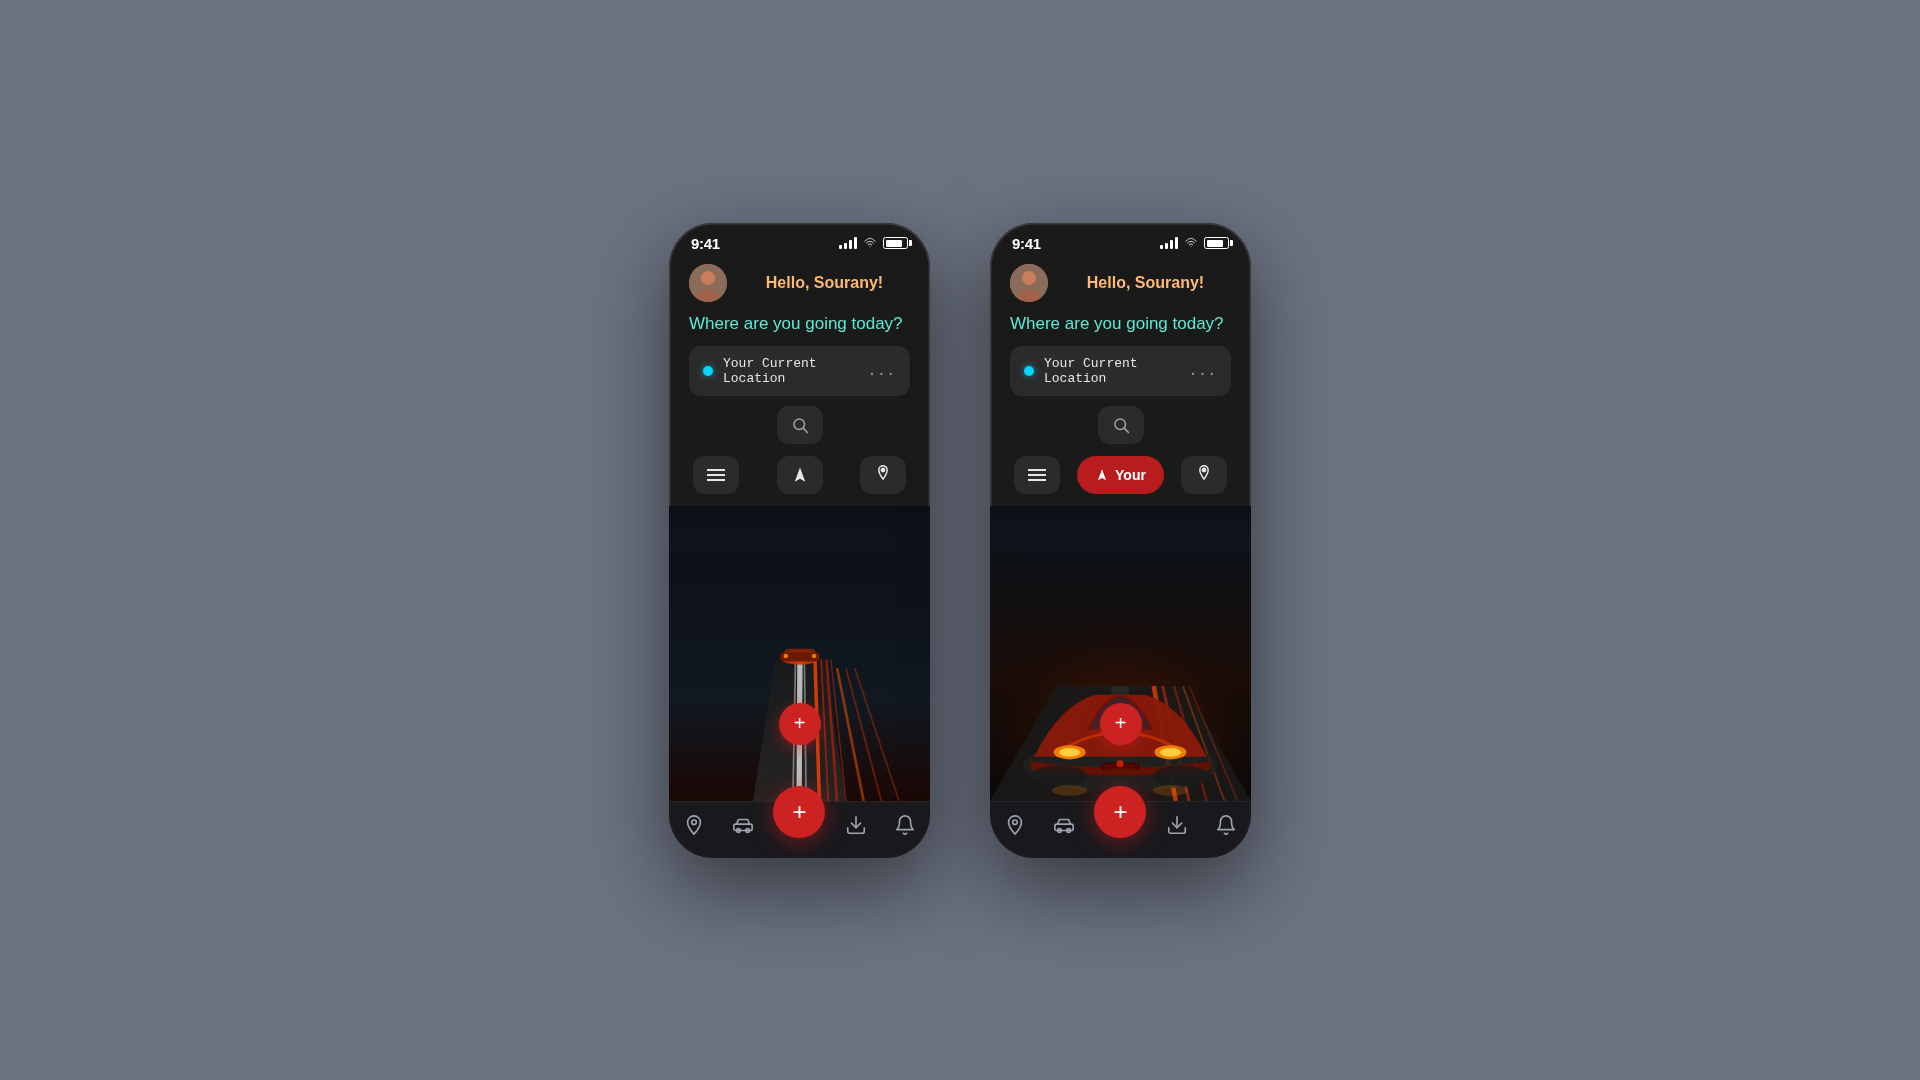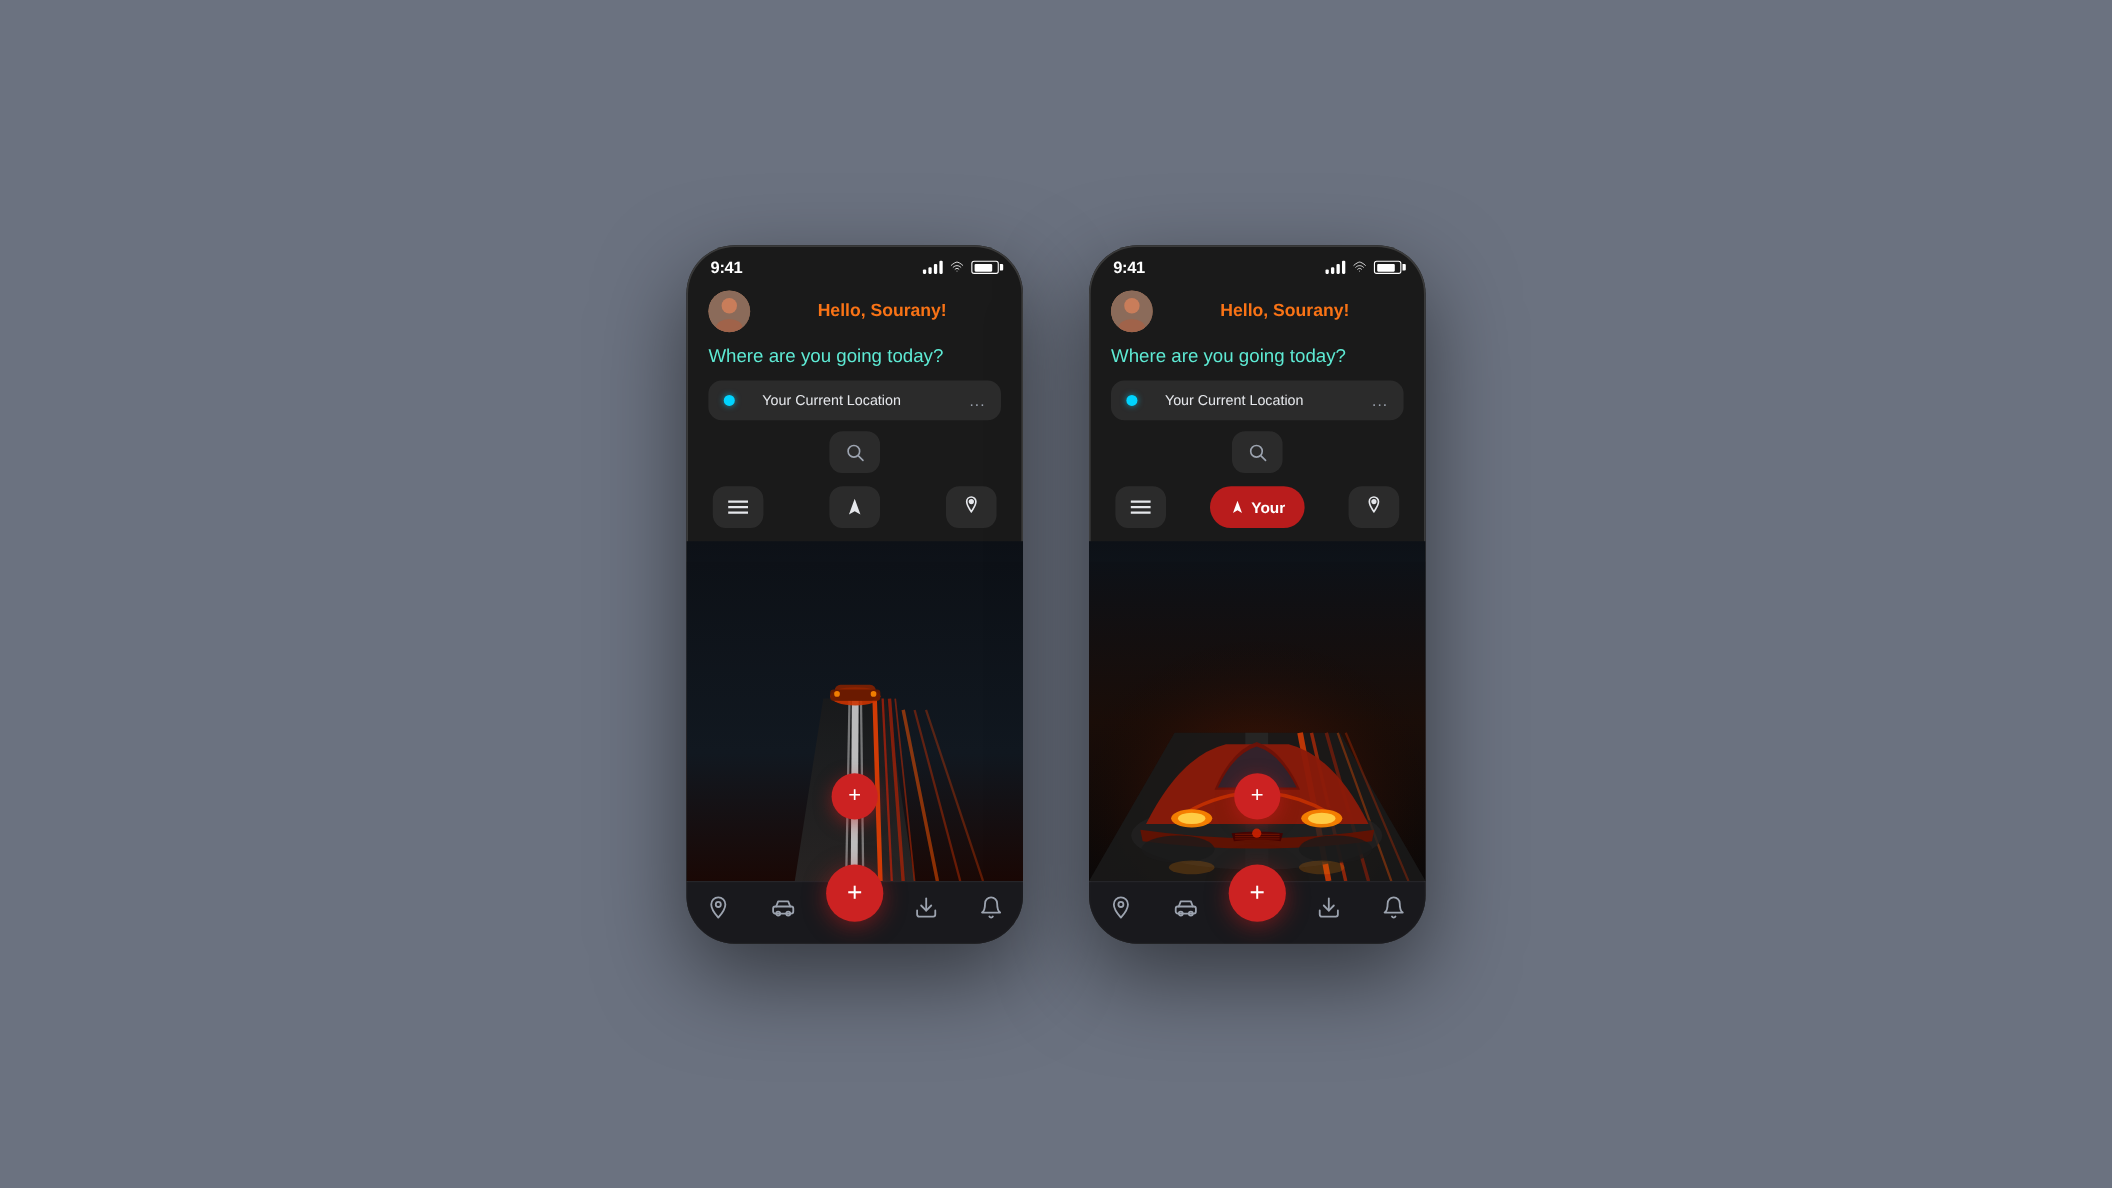--- a/index.html
+++ b/index.html
@@ -9,21 +9,21 @@
       background-color: #6b7280;
       display: flex;
       align-items: center;
       justify-content: center;
       gap: 60px;
       font-family: -apple-system, BlinkMacSystemFont, 'SF Pro Display', 'Helvetica Neue', sans-serif;
       overflow: hidden;
     }
 
     .phone-frame {
-      width: 306px;
+      width: 261px;
       height: 635px;
       background: #1a1a1a;
       border-radius: 44px;
       overflow: hidden;
       position: relative;
       box-shadow: 0 30px 80px rgba(0,0,0,0.5), inset 0 0 0 1.5px #3a3a3a;
       display: flex;
       flex-direction: column;
     }
 
@@ -129,21 +129,21 @@
       display: flex;
       align-items: center;
       justify-content: center;
       font-size: 16px;
       color: white;
     }
 
     .greeting {
       font-size: 16px;
       font-weight: 600;
-      color: #f97316;
+      color: #fdba74;
       flex: 1;
       text-align: center;
     }
 
     
     .content {
       padding: 4px 20px;
       z-index: 10;
       position: relative;
     }
@@ -154,22 +154,23 @@
       color: #5eead4;
       margin-bottom: 12px;
     }
 
     .location-bar {
       background: rgba(255,255,255,0.08);
       border-radius: 12px;
       padding: 10px 14px;
       display: flex;
       align-items: center;
-      gap: 25px;
+      gap: 10px;
       margin-bottom: 10px;
+      font-family: Liberation Mono, monospace;
     }
 
     .location-dot {
       width: 10px;
       height: 10px;
       border-radius: 50%;
       background: #00d4ff;
       flex-shrink: 0;
       box-shadow: 0 0 6px rgba(0,212,255,0.6);
     }

